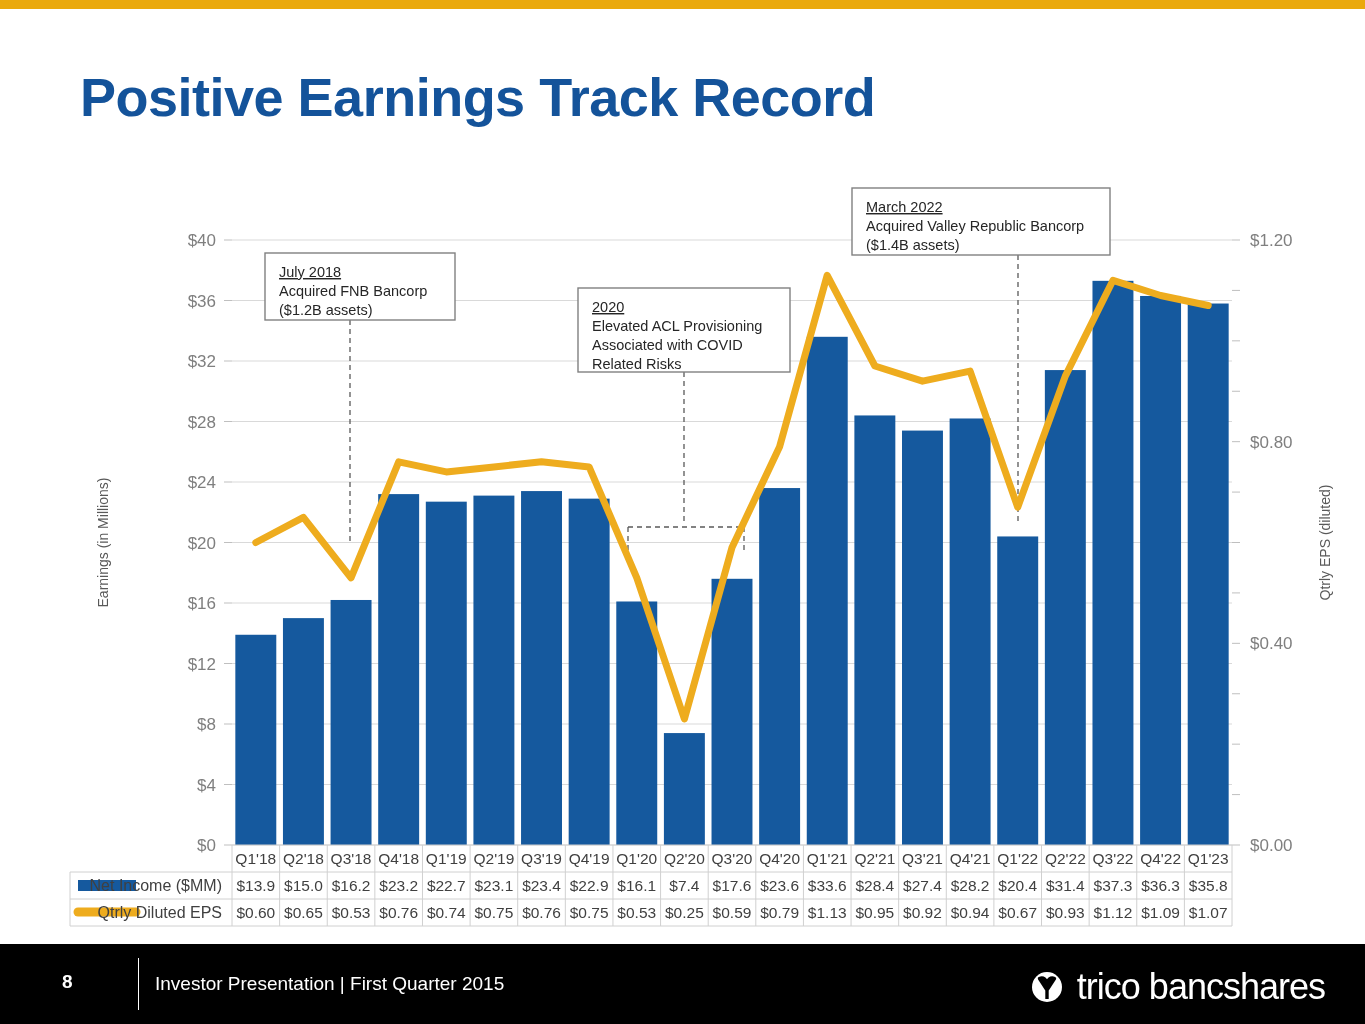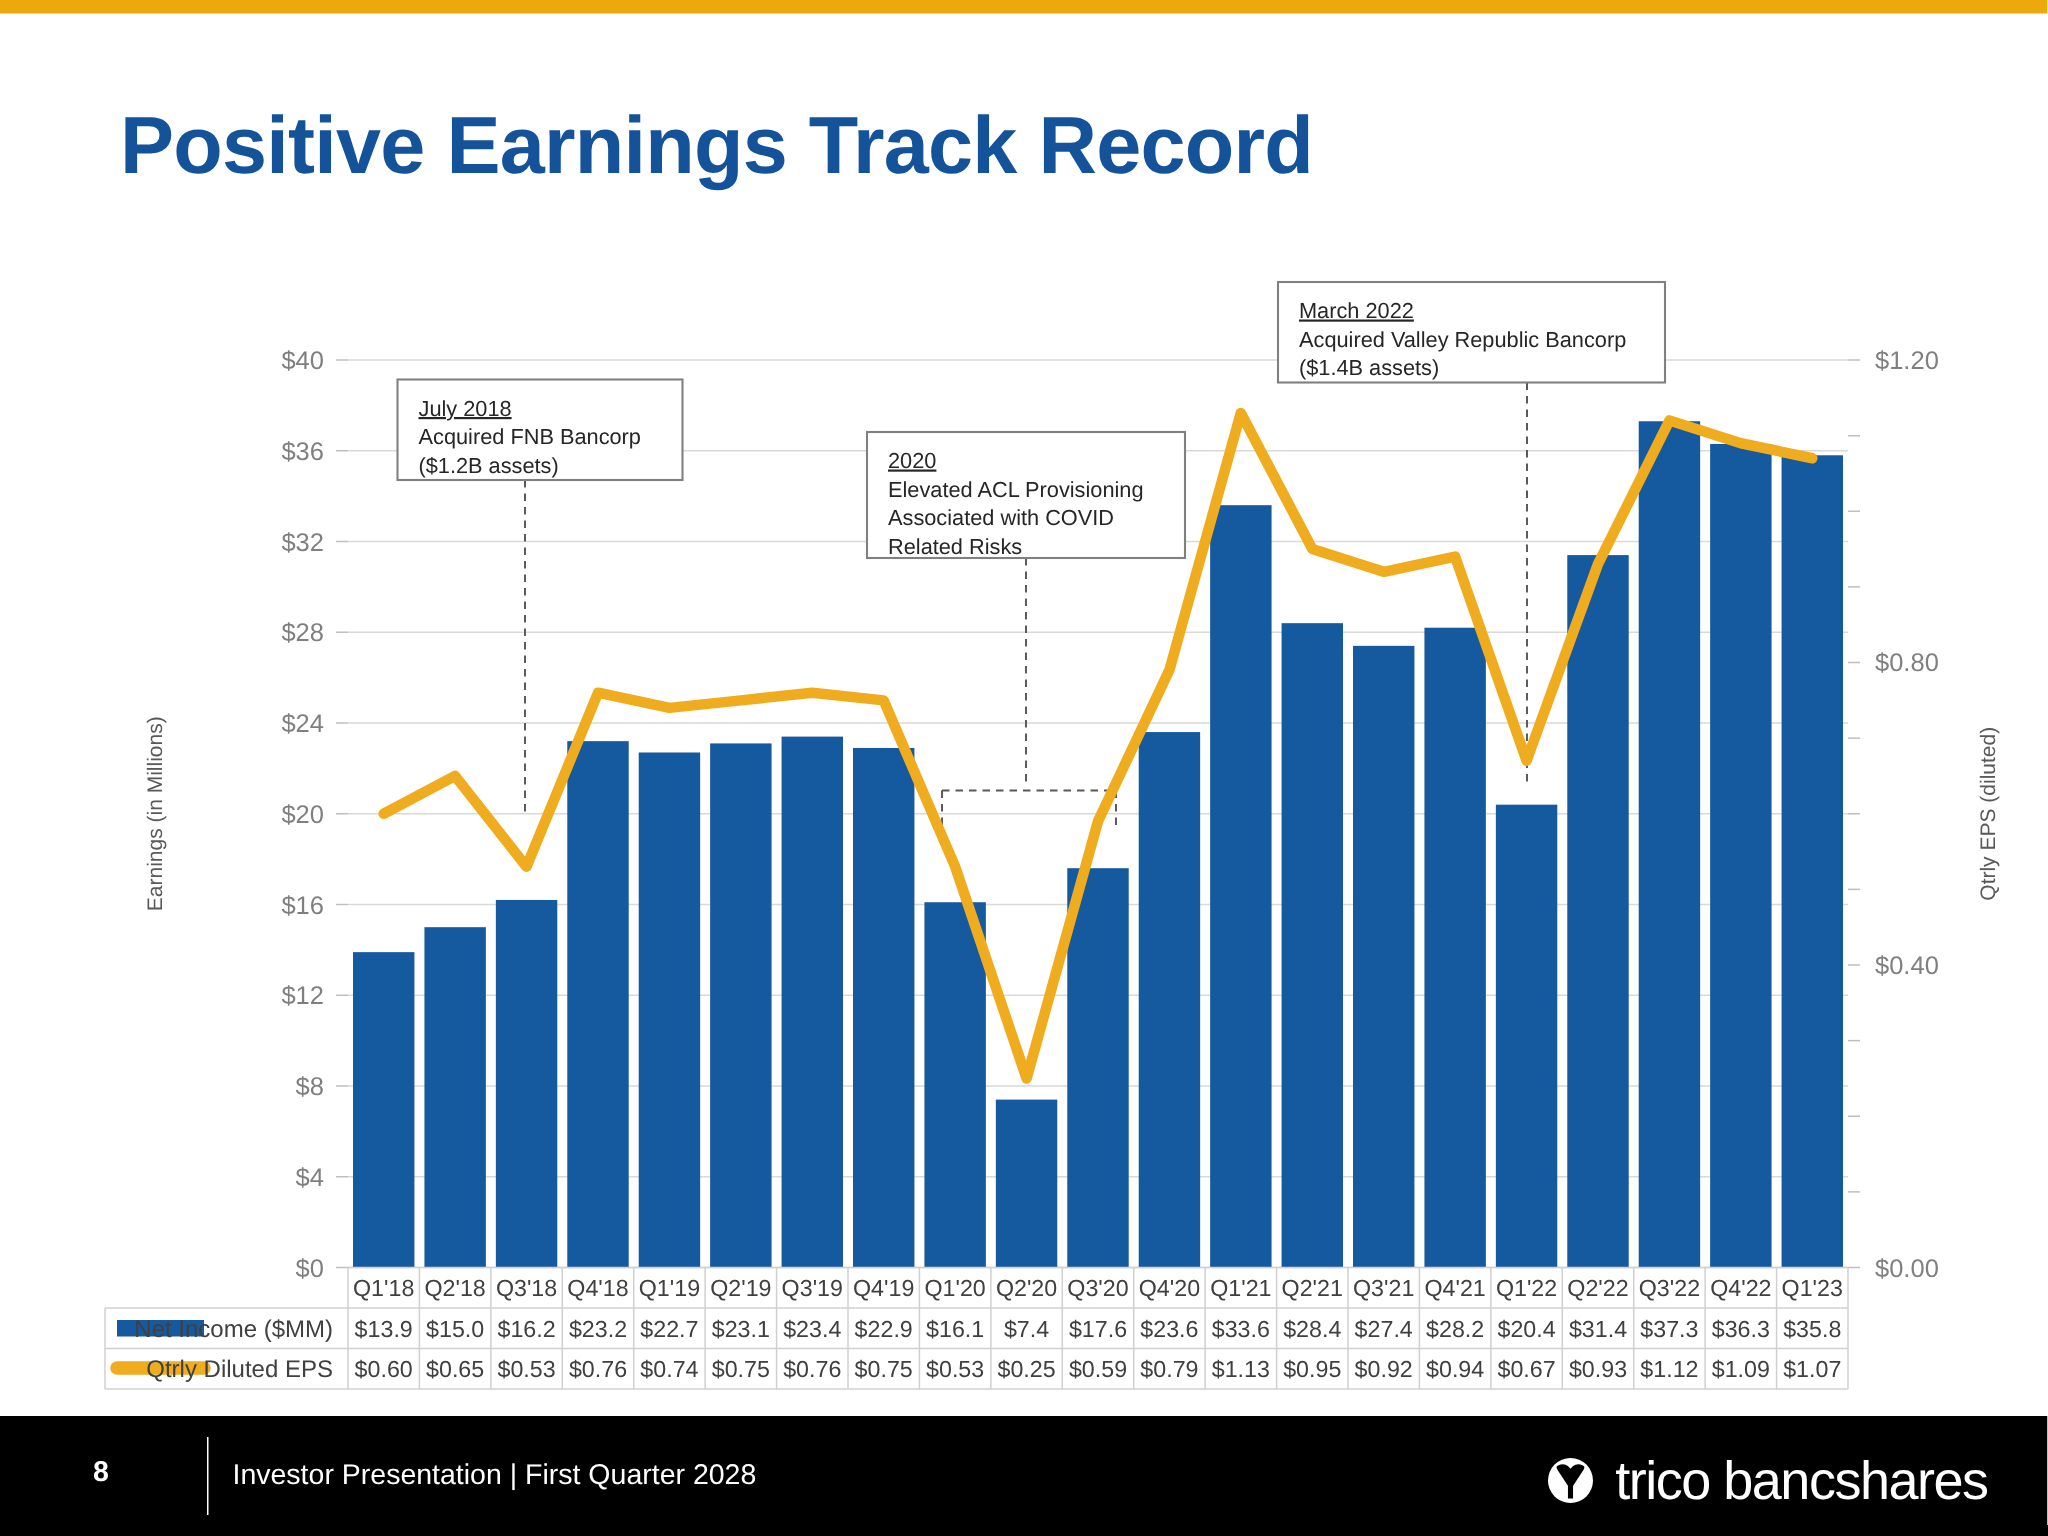--- a/index.html
+++ b/index.html
@@ -283,20 +283,20 @@
         <text x="222" y="721" class="legend-label" text-anchor="end">Net Income ($MM)</text>
         <line x1="78" y1="742" x2="136" y2="742" stroke="#EEAC1E" stroke-width="9" stroke-linecap="round"></line>
         <text x="222" y="748" class="legend-label" text-anchor="end">Qtrly Diluted EPS</text>
       </g>
     </svg>
 </div>
 
 <div id="footer"></div>
 <div id="page-number">8</div>
 <div id="footer-divider"></div>
-<div id="footer-text">Investor Presentation | First Quarter 2028</div>
+<div id="footer-text">Investor Presentation | First Quarter 2015</div>
 <div id="brand">
   <svg width="38" height="38" viewBox="0 0 38 38">
     <circle cx="19" cy="19" r="15" fill="#ffffff"></circle>
     <path d="M19 31 L19 22 L11.5 10.5 Q16 8.5 19 14.5 Q22 8.5 26.5 10.5 L19 22" fill="#000000" stroke="#000000" stroke-width="3.4" stroke-linejoin="round"></path>
   </svg>
   <div id="brand-name">trico bancshares</div>
 </div>
 
 </body></html>

